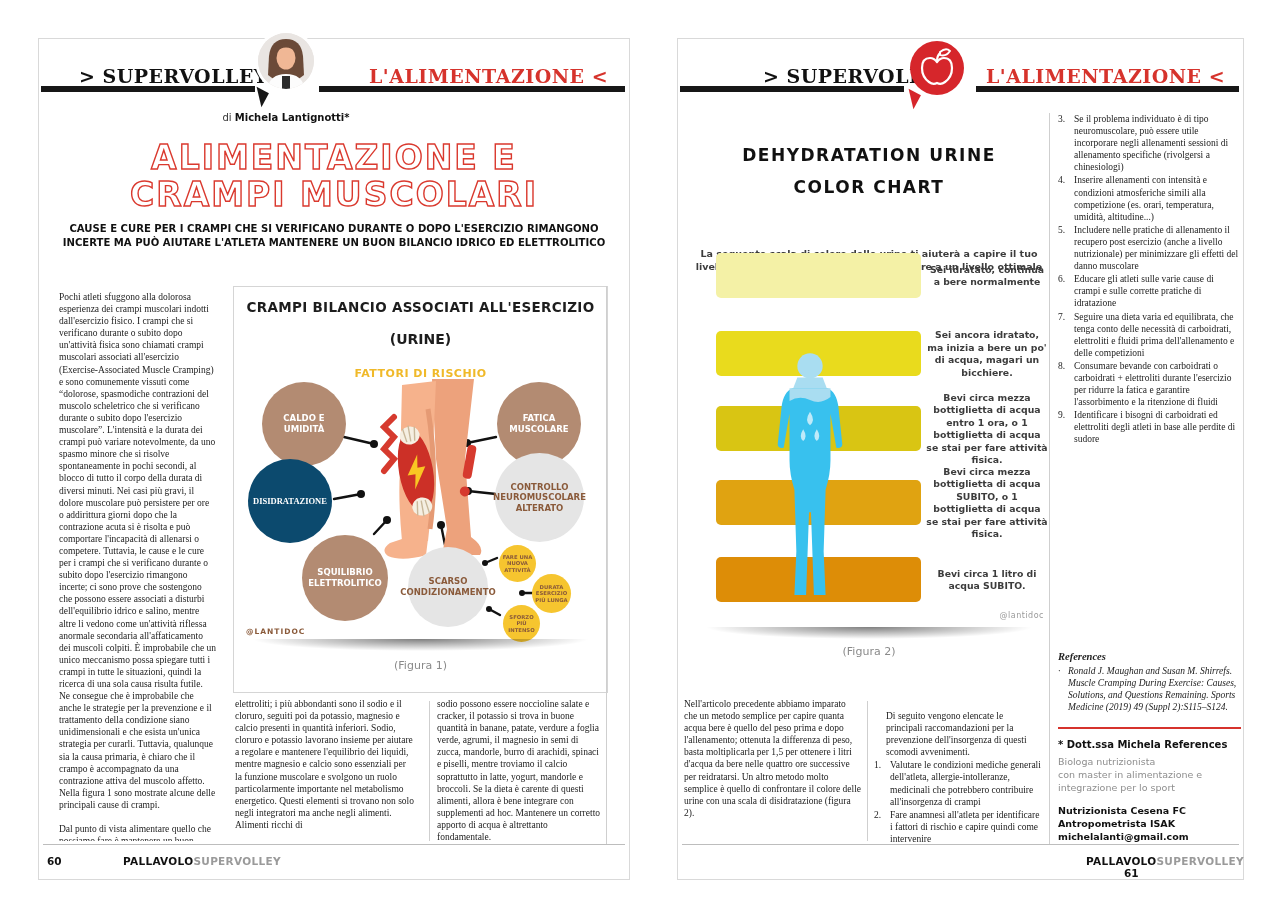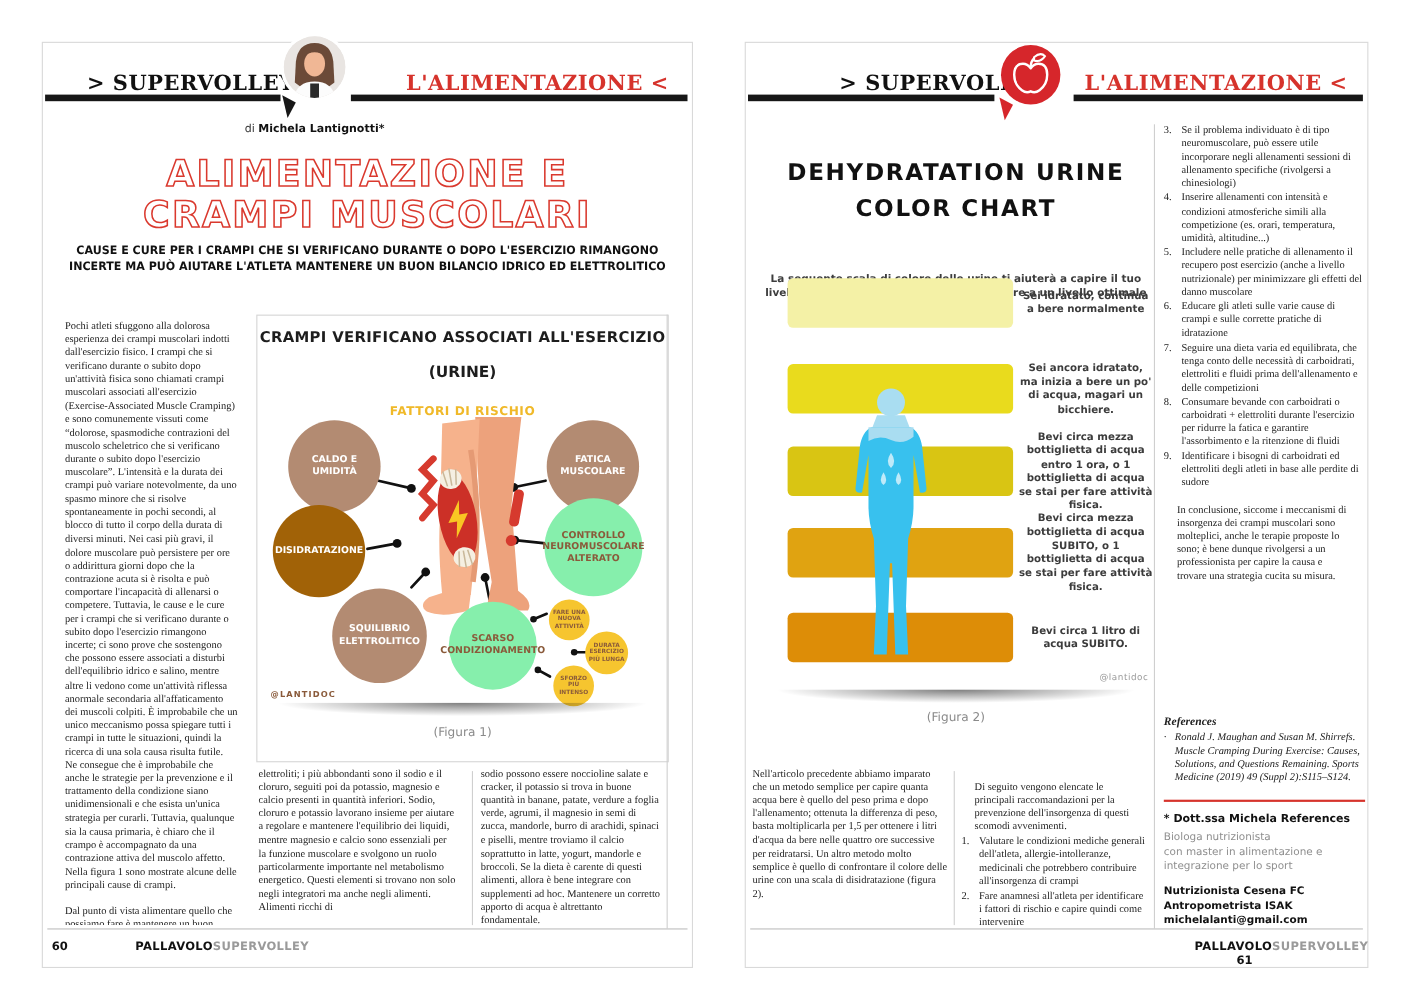--- a/index.html
+++ b/index.html
@@ -53,22 +53,22 @@
               letter-spacing:.3px;color:#1d1d1d;}
   .fig1-sub{position:absolute;top:44px;left:0;right:0;text-align:center;
             font-family:"DejaVu Sans",sans-serif;font-weight:800;font-size:14px;color:#1d1d1d;}
   .risk{position:absolute;top:80px;left:0;right:0;text-align:center;
         font-family:"DejaVu Sans",sans-serif;font-weight:800;font-size:11px;
         letter-spacing:.5px;color:#f0b929;}
   .bubble{position:absolute;border-radius:50%;display:flex;align-items:center;
           justify-content:center;text-align:center;font-family:"DejaVu Sans",sans-serif;
           font-weight:800;line-height:1.25;padding:6px;box-sizing:border-box;}
   .b-brown{background:#b38b72;color:#fff;font-size:8.5px;}
-  .b-yellow{background:#a16207;color:#fff;font-size:8.5px;}
-  .b-yellow-br{background:#86efac;color:#8a5a3a;font-size:8.5px;}
+  .b-yellow{background:#0c4a6e;color:#fff;font-size:8.5px;font-family:Liberation Serif, serif;}
+  .b-yellow-br{background:#e5e5e5;color:#8a5a3a;font-size:8.5px;}
   .b-small{background:#f6c52f;color:#8a5a3a;font-size:5.3px;padding:3px;line-height:1.2;}
   .bb-heat{left:28px;top:95px;width:84px;height:84px;}
   .bb-fatigue{left:263px;top:95px;width:84px;height:84px;}
   .bb-dehydration{left:14px;top:172px;width:84px;height:84px;}
   .bb-neuro{left:261px;top:166px;width:89px;height:89px;}
   .bb-electrolyte{left:68px;top:248px;width:86px;height:86px;}
   .bb-conditioning{left:174px;top:260px;width:80px;height:80px;}
   .bb-small1{left:265px;top:258px;width:37px;height:37px;}
   .bb-small2{left:298px;top:287px;width:39px;height:39px;}
   .bb-small3{left:269px;top:318px;width:37px;height:37px;}
@@ -76,21 +76,21 @@
                  font-size:7.5px;color:#8a5a3a;letter-spacing:1px;}
   .fig-shadow{position:absolute;left:0;right:0;height:16px;
               background:radial-gradient(ellipse 60% 100% at 50% 0,rgba(0,0,0,.5),rgba(0,0,0,0) 75%);}
   .fig-caption{position:absolute;left:0;right:0;text-align:center;
                font-family:"DejaVu Sans",sans-serif;font-size:11px;color:#8a8a8a;}
   .connectors, .legart{position:absolute;pointer-events:none;}
 
   
   .fig2{position:absolute;left:10px;top:100px;width:362px;height:530px;margin:0;}
   .fig2-title{position:absolute;left:0;right:0;text-align:center;
-              font-family:"DejaVu Sans",sans-serif;font-weight:800;font-size:21px;
+              font-family:"DejaVu Sans",sans-serif;font-weight:800;font-size:17px;
               letter-spacing:1.5px;color:#111;}
   .fig2-intro{position:absolute;top:76px;left:6px;right:6px;text-align:center;
               font-family:"DejaVu Sans",sans-serif;font-weight:700;font-size:9.5px;
               line-height:13px;color:#3c3c3c;margin-top:32px;}
   .band{position:absolute;left:28px;width:205px;height:45px;border-radius:5px;}
   .band-label{position:absolute;left:238px;width:122px;height:60px;display:flex;
               align-items:center;justify-content:center;text-align:center;
               font-family:"DejaVu Sans",sans-serif;font-weight:700;font-size:9.3px;
               line-height:12.5px;color:#3c3c3c;}
   .human{position:absolute;left:83px;top:212px;width:78px;height:254px;z-index:2;}
@@ -141,21 +141,21 @@
       <div>CRAMPI MUSCOLARI</div>
     </h1>
     <div class="standfirst" style="top:182px;">CAUSE E CURE PER I CRAMPI CHE SI VERIFICANO DURANTE O DOPO L'ESERCIZIO RIMANGONO INCERTE MA PUÒ AIUTARE L'ATLETA MANTENERE UN BUON BILANCIO IDRICO ED ELETTROLITICO</div>
 
     <div class="col bodytext" style="left:8px;top:240px;width:181px;height:562px;overflow:hidden;">
       <p>Pochi atleti sfuggono alla dolorosa esperienza dei crampi muscolari indotti dall'esercizio fisico. I crampi che si verificano durante o subito dopo un'attività fisica sono chiamati crampi muscolari associati all'esercizio (Exercise-Associated Muscle Cramping) e sono comunemente vissuti come “dolorose, spasmodiche contrazioni del muscolo scheletrico che si verificano durante o subito dopo l'esercizio muscolare”. L'intensità e la durata dei crampi può variare notevolmente, da uno spasmo minore che si risolve spontaneamente in pochi secondi, al blocco di tutto il corpo della durata di diversi minuti. Nei casi più gravi, il dolore muscolare può persistere per ore o addirittura giorni dopo che la contrazione acuta si è risolta e può comportare l'incapacità di allenarsi o competere. Tuttavia, le cause e le cure per i crampi che si verificano durante o subito dopo l'esercizio rimangono incerte; ci sono prove che sostengono che possono essere associati a disturbi dell'equilibrio idrico e salino, mentre altre li vedono come un'attività riflessa anormale secondaria all'affaticamento dei muscoli colpiti. È improbabile che un unico meccanismo possa spiegare tutti i crampi in tutte le situazioni, quindi la ricerca di una sola causa risulta futile. Ne consegue che è improbabile che anche le strategie per la prevenzione e il trattamento della condizione siano unidimensionali e che esista un'unica strategia per curarli. Tuttavia, qualunque sia la causa primaria, è chiaro che il crampo è accompagnato da una contrazione attiva del muscolo affetto. Nella figura 1 sono mostrate alcune delle principali cause di crampi.</p>
       <p class="mt">Dal punto di vista alimentare quello che possiamo fare è mantenere un buon bilancio idrico ed elettrolitico. L'atleta medio perde da 1 a 3 litri di acqua all'ora. Il sudore è composto principalmente da acqua, ma contiene anche diversi</p>
     </div>
 
     <figure class="fig1">
-      <div class="fig1-title">CRAMPI VERIFICANO ASSOCIATI ALL'ESERCIZIO</div>
+      <div class="fig1-title">CRAMPI BILANCIO ASSOCIATI ALL'ESERCIZIO</div>
       <div class="fig1-sub">(URINE)</div>
       <div class="risk">FATTORI DI RISCHIO</div>
 
       <svg class="connectors" viewBox="0 0 373 405" width="373" height="405" style="left:0;top:0;">
         <g stroke="#111" stroke-width="2.4" stroke-linecap="round">
           <line x1="110" y1="150" x2="140" y2="157"></line>
             <line x1="262" y1="150" x2="233" y2="156"></line>
           <line x1="100" y1="212" x2="127" y2="207"></line>
             <line x1="262" y1="207" x2="234" y2="204"></line>
           <line x1="140" y1="247" x2="153" y2="233"></line>
@@ -306,21 +306,20 @@
           <span class="txt">Seguire una dieta varia ed equilibrata, che tenga conto delle necessità di carboidrati, elettroliti e fluidi prima dell'allenamento e delle competizioni</span>
         </div>
       <div class="li">
           <span class="num">8.</span>
           <span class="txt">Consumare bevande con carboidrati o carboidrati + elettroliti durante l'esercizio per ridurre la fatica e garantire l'assorbimento e la ritenzione di fluidi</span>
         </div>
       <div class="li">
           <span class="num">9.</span>
           <span class="txt">Identificare i bisogni di carboidrati ed elettroliti degli atleti in base alle perdite di sudore</span>
         </div>
-      <p class="mt">In conclusione, siccome i meccanismi di insorgenza dei crampi muscolari sono molteplici, anche le terapie proposte lo sono; è bene dunque rivolgersi a un professionista per capire la causa e trovare una strategia cucita su misura.</p>
     </div>
 
     <div class="refs bodytext" style="left:380px;top:612px;width:183px;">
       <div class="rtitle">References</div>
       <div class="ritem">
         <span class="rb">·</span>
         <span>Ronald J. Maughan and Susan M. Shirrefs. Muscle Cramping During Exercise: Causes, Solutions, and Questions Remaining. Sports Medicine (2019) 49 (Suppl 2):S115–S124.</span>
       </div>
       <div class="redrule"></div>
       <div class="author-name">* Dott.ssa Michela References</div>

